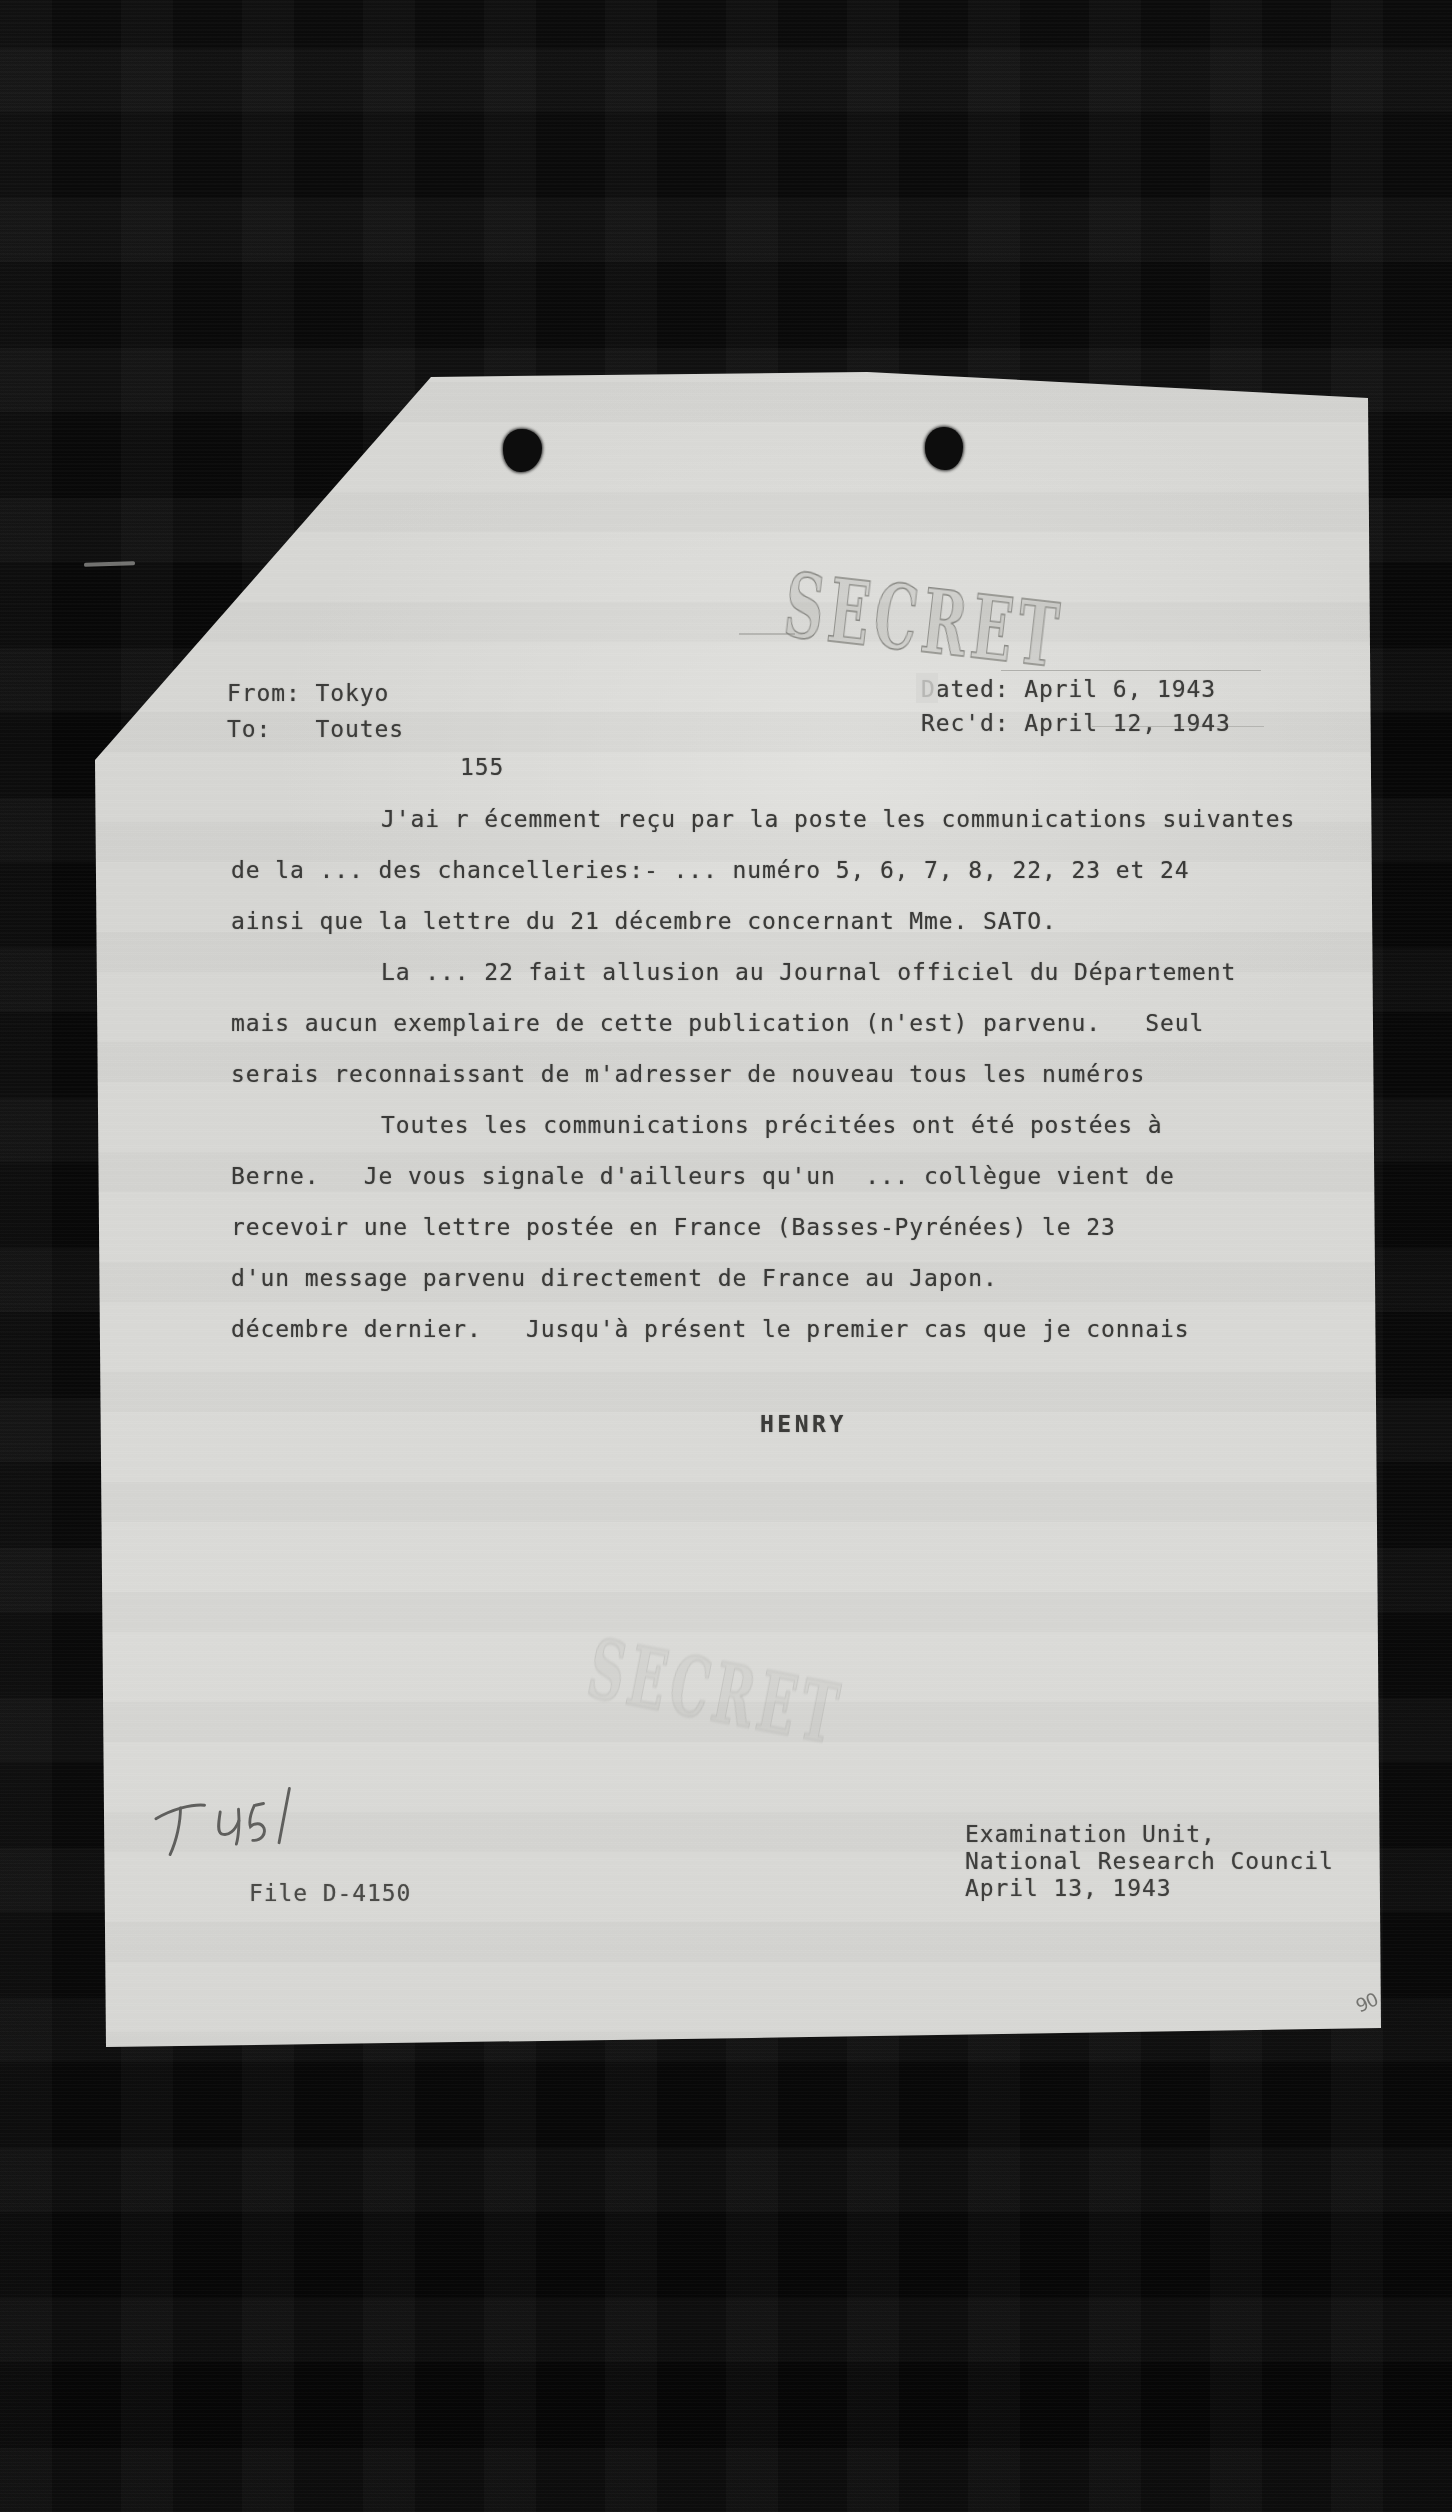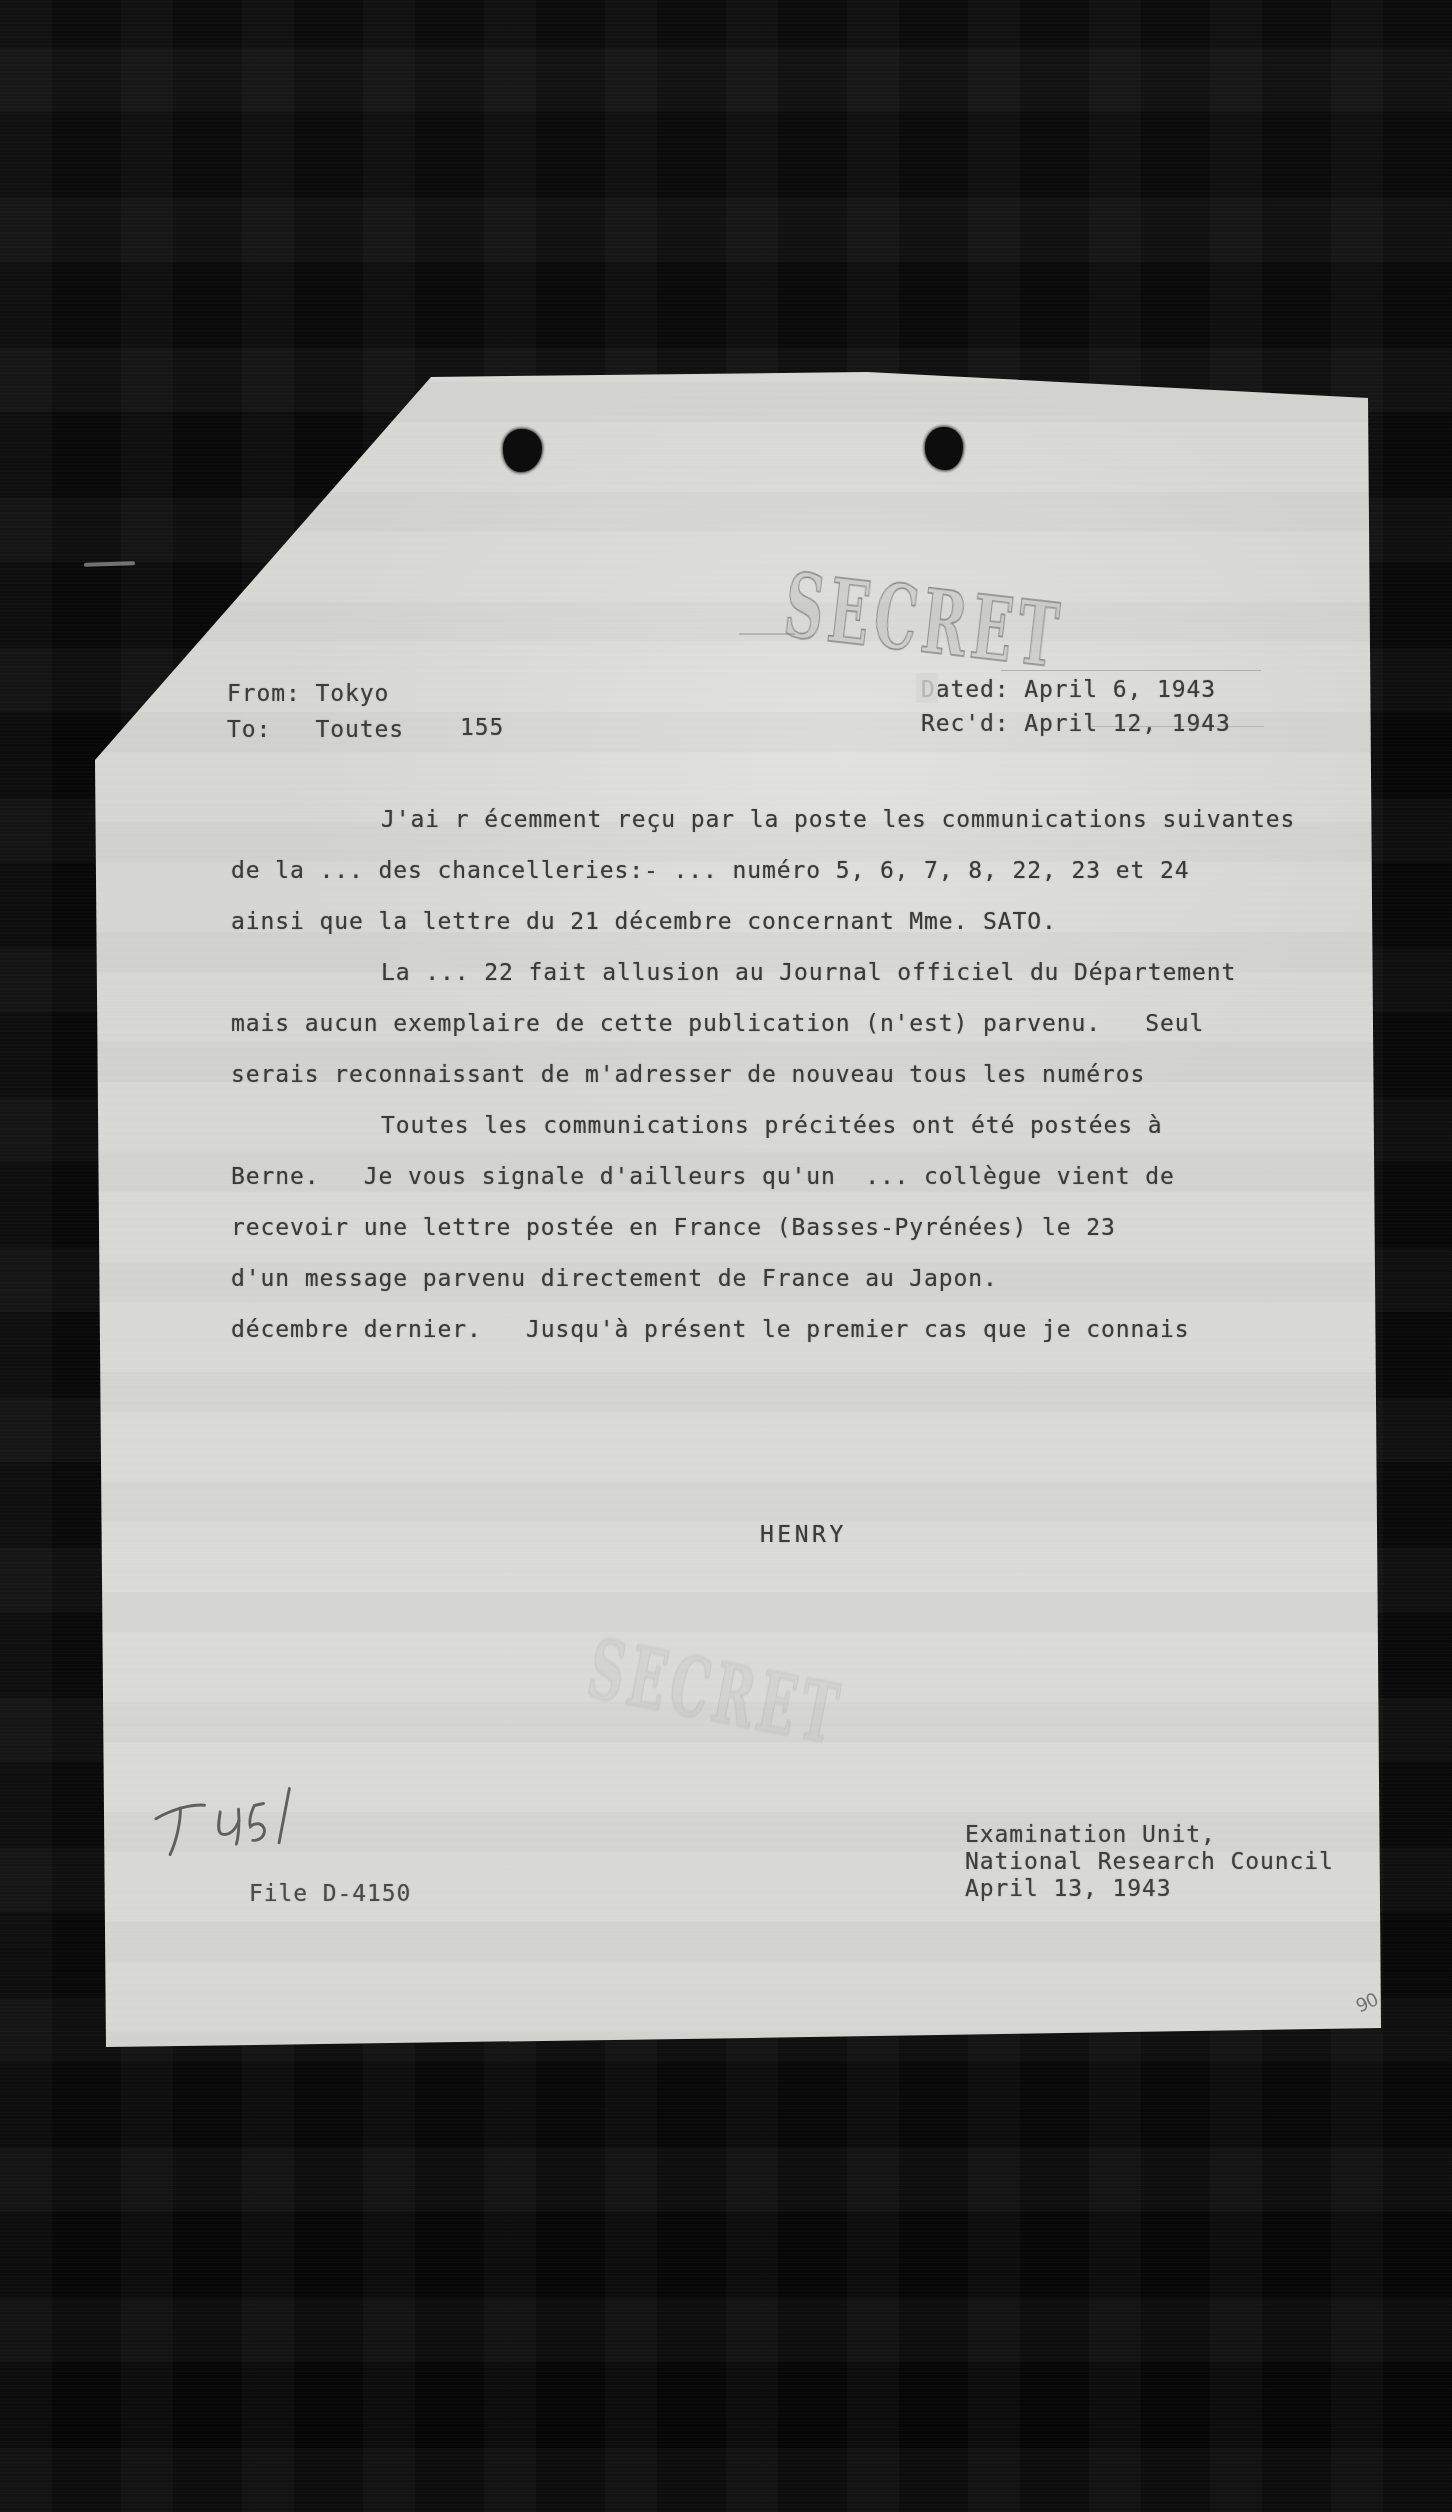--- a/index.html
+++ b/index.html
@@ -36,33 +36,33 @@
     text-shadow:0 0 1.2px rgba(60,60,58,.55);
     font-variant-ligatures:none;
   }
   .tw.light{color:#4a4a47;text-shadow:0 0 1.2px rgba(74,74,71,.5);}
 
   #from-line{left:227px;top:681px;}
   #to-line{left:227px;top:717px;}
   #dated-line{left:921px;top:677px;}
   #recd-line{left:921px;top:711px;}
   #dated-fade{position:absolute;left:916px;top:673px;width:22px;height:30px;background:rgba(214,214,211,.8);}
-  #message-number{left:460px;top:715px;text-align:right;}
+  #message-number{left:460px;top:755px;text-align:right;}
 
   #body-block{position:absolute;left:231px;top:805px;width:1018px;}
   #body-block .line{
     position:relative;white-space:pre;
     font-size:23px;letter-spacing:0.9px;color:#3a3a38;
     height:51px;line-height:28px;
     text-shadow:0 0 1.2px rgba(58,58,56,.55);
     font-variant-ligatures:none;
   }
   #body-block .line.indent{padding-left:150px;}
 
-  #signature{left:760px;top:1522px;letter-spacing:3.5px;}
+  #signature{left:760px;top:1412px;letter-spacing:3.5px;font-weight:bold;}
 
   #footer-block{position:absolute;left:965px;top:1821px;}
   #footer-block .fline{
     white-space:pre;font-size:23px;letter-spacing:0.9px;
     color:#3e3e3c;line-height:27px;
     text-shadow:0 0 1.2px rgba(62,62,60,.55);
   }
   #file-number{left:249px;top:1881px;}
 
   .stamp{

